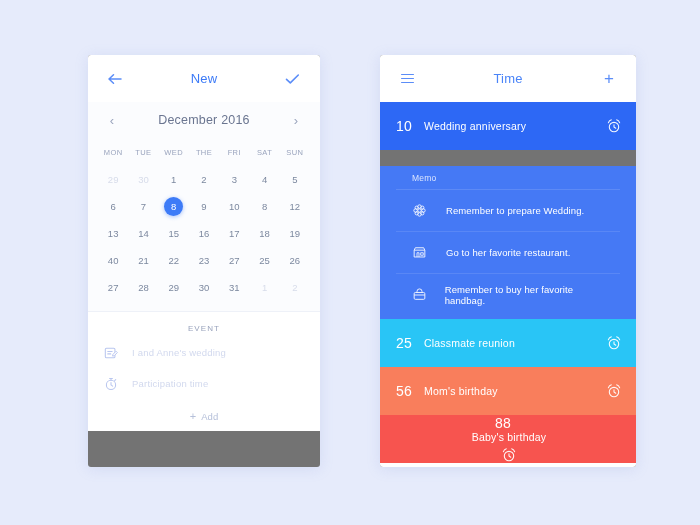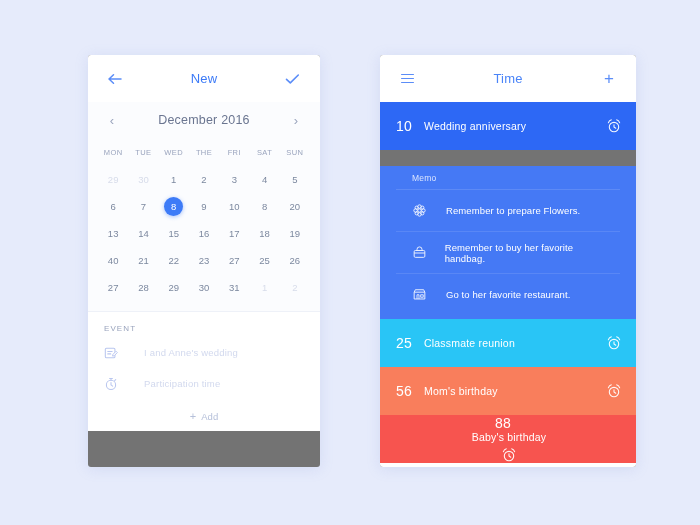--- a/index.html
+++ b/index.html
@@ -116,35 +116,36 @@
   .event-sec {
     border-top: 1px solid #eef1f8;
     padding: 12px 0 0 0;
     background: #ffffff;
   }
   .event-title {
     font-size: 8px;
     color: #9aa4bd;
     letter-spacing: 1.1px;
     padding: 0 16px 4px 16px;
+    text-align: center;
   }
   .event-row {
     display: flex;
     align-items: center;
     height: 31px;
     padding: 0 16px;
   }
   .event-ico {
     width: 22px;
     color: #b9c6ef;
     display: flex;
     align-items: center;
   }
   .event-text {
-    margin-left: 18px;
+    margin-left: 6px;
     font-size: 9.5px;
     color: #d2d9ee;
     letter-spacing: .2px;
   }
   .add-row {
     display: flex;
     align-items: center;
     justify-content: center;
     gap: 5px;
     height: 30px;
@@ -300,21 +301,21 @@
       <div class="day">
           <span class="pill">9</span>
         </div>
       <div class="day">
           <span class="pill">10</span>
         </div>
       <div class="day">
           <span class="pill">8</span>
         </div>
       <div class="day">
-          <span class="pill">20</span>
+          <span class="pill">12</span>
         </div>
     </div>
 
     <div class="day-row">
       <div class="day">
           <span class="pill">13</span>
         </div>
       <div class="day">
           <span class="pill">14</span>
         </div>
@@ -456,43 +457,43 @@
             <circle cx="9" cy="4.3" r="2.1" fill="none" stroke="#ffffff" stroke-width="1.1"></circle>
             <circle cx="9" cy="13.7" r="2.1" fill="none" stroke="#ffffff" stroke-width="1.1"></circle>
             <circle cx="4.3" cy="9" r="2.1" fill="none" stroke="#ffffff" stroke-width="1.1"></circle>
             <circle cx="13.7" cy="9" r="2.1" fill="none" stroke="#ffffff" stroke-width="1.1"></circle>
             <circle cx="5.6" cy="5.6" r="1.9" fill="none" stroke="#ffffff" stroke-width="1.1"></circle>
             <circle cx="12.4" cy="5.6" r="1.9" fill="none" stroke="#ffffff" stroke-width="1.1"></circle>
             <circle cx="5.6" cy="12.4" r="1.9" fill="none" stroke="#ffffff" stroke-width="1.1"></circle>
             <circle cx="12.4" cy="12.4" r="1.9" fill="none" stroke="#ffffff" stroke-width="1.1"></circle>
           </svg>
       </span>
-      <span class="memo-text">Remember to prepare Flowers.</span>
+      <span class="memo-text">Remember to prepare Wedding.</span>
+    </div>
+
+    <div class="memo-row">
+      <span class="memo-ico">
+        <svg width="15" height="15" viewBox="0 0 18 18">
+            <path d="M2.6 6.2h12.8v8.2H2.6z" fill="none" stroke="#ffffff" stroke-width="1.1"></path>
+            <path d="M2.6 6.2L4 3.3h10l1.4 2.9" fill="none" stroke="#ffffff" stroke-width="1.1" stroke-linejoin="round"></path>
+            <path d="M6 14.4V9.3h2.4v5.1M10.4 9.3h3.1v3h-3.1z" fill="none" stroke="#ffffff" stroke-width="1"></path>
+          </svg>
+      </span>
+      <span class="memo-text">Go to her favorite restaurant.</span>
     </div>
 
     <div class="memo-row">
       <span class="memo-ico">
         <svg width="15" height="15" viewBox="0 0 18 18">
             <rect x="2.6" y="6.6" width="12.8" height="8.2" rx="1.4" fill="none" stroke="#ffffff" stroke-width="1.1"></rect>
             <path d="M6 6.6V5.3a3 3 0 0 1 6 0v1.3" fill="none" stroke="#ffffff" stroke-width="1.1"></path>
             <path d="M2.6 9.6h12.8" stroke="#ffffff" stroke-width="1.1"></path>
           </svg>
       </span>
       <span class="memo-text">Remember to buy her favorite handbag.</span>
-    </div>
-
-    <div class="memo-row">
-      <span class="memo-ico">
-        <svg width="15" height="15" viewBox="0 0 18 18">
-            <path d="M2.6 6.2h12.8v8.2H2.6z" fill="none" stroke="#ffffff" stroke-width="1.1"></path>
-            <path d="M2.6 6.2L4 3.3h10l1.4 2.9" fill="none" stroke="#ffffff" stroke-width="1.1" stroke-linejoin="round"></path>
-            <path d="M6 14.4V9.3h2.4v5.1M10.4 9.3h3.1v3h-3.1z" fill="none" stroke="#ffffff" stroke-width="1"></path>
-          </svg>
-      </span>
-      <span class="memo-text">Go to her favorite restaurant.</span>
     </div>
   </div>
 
   <div class="evt" style="background:#29c5f6;">
     <span class="evt-day">25</span>
     <span class="evt-name">Classmate reunion</span>
     <span class="evt-alarm">
       <svg width="16" height="16" viewBox="0 0 18 18">
           <circle cx="9" cy="10.2" r="5.3" fill="none" stroke="#ffffff" stroke-width="1.2"></circle>
           <path d="M9 7.6v2.6l2 1.3" fill="none" stroke="#ffffff" stroke-width="1.2" stroke-linecap="round" stroke-linejoin="round"></path>

